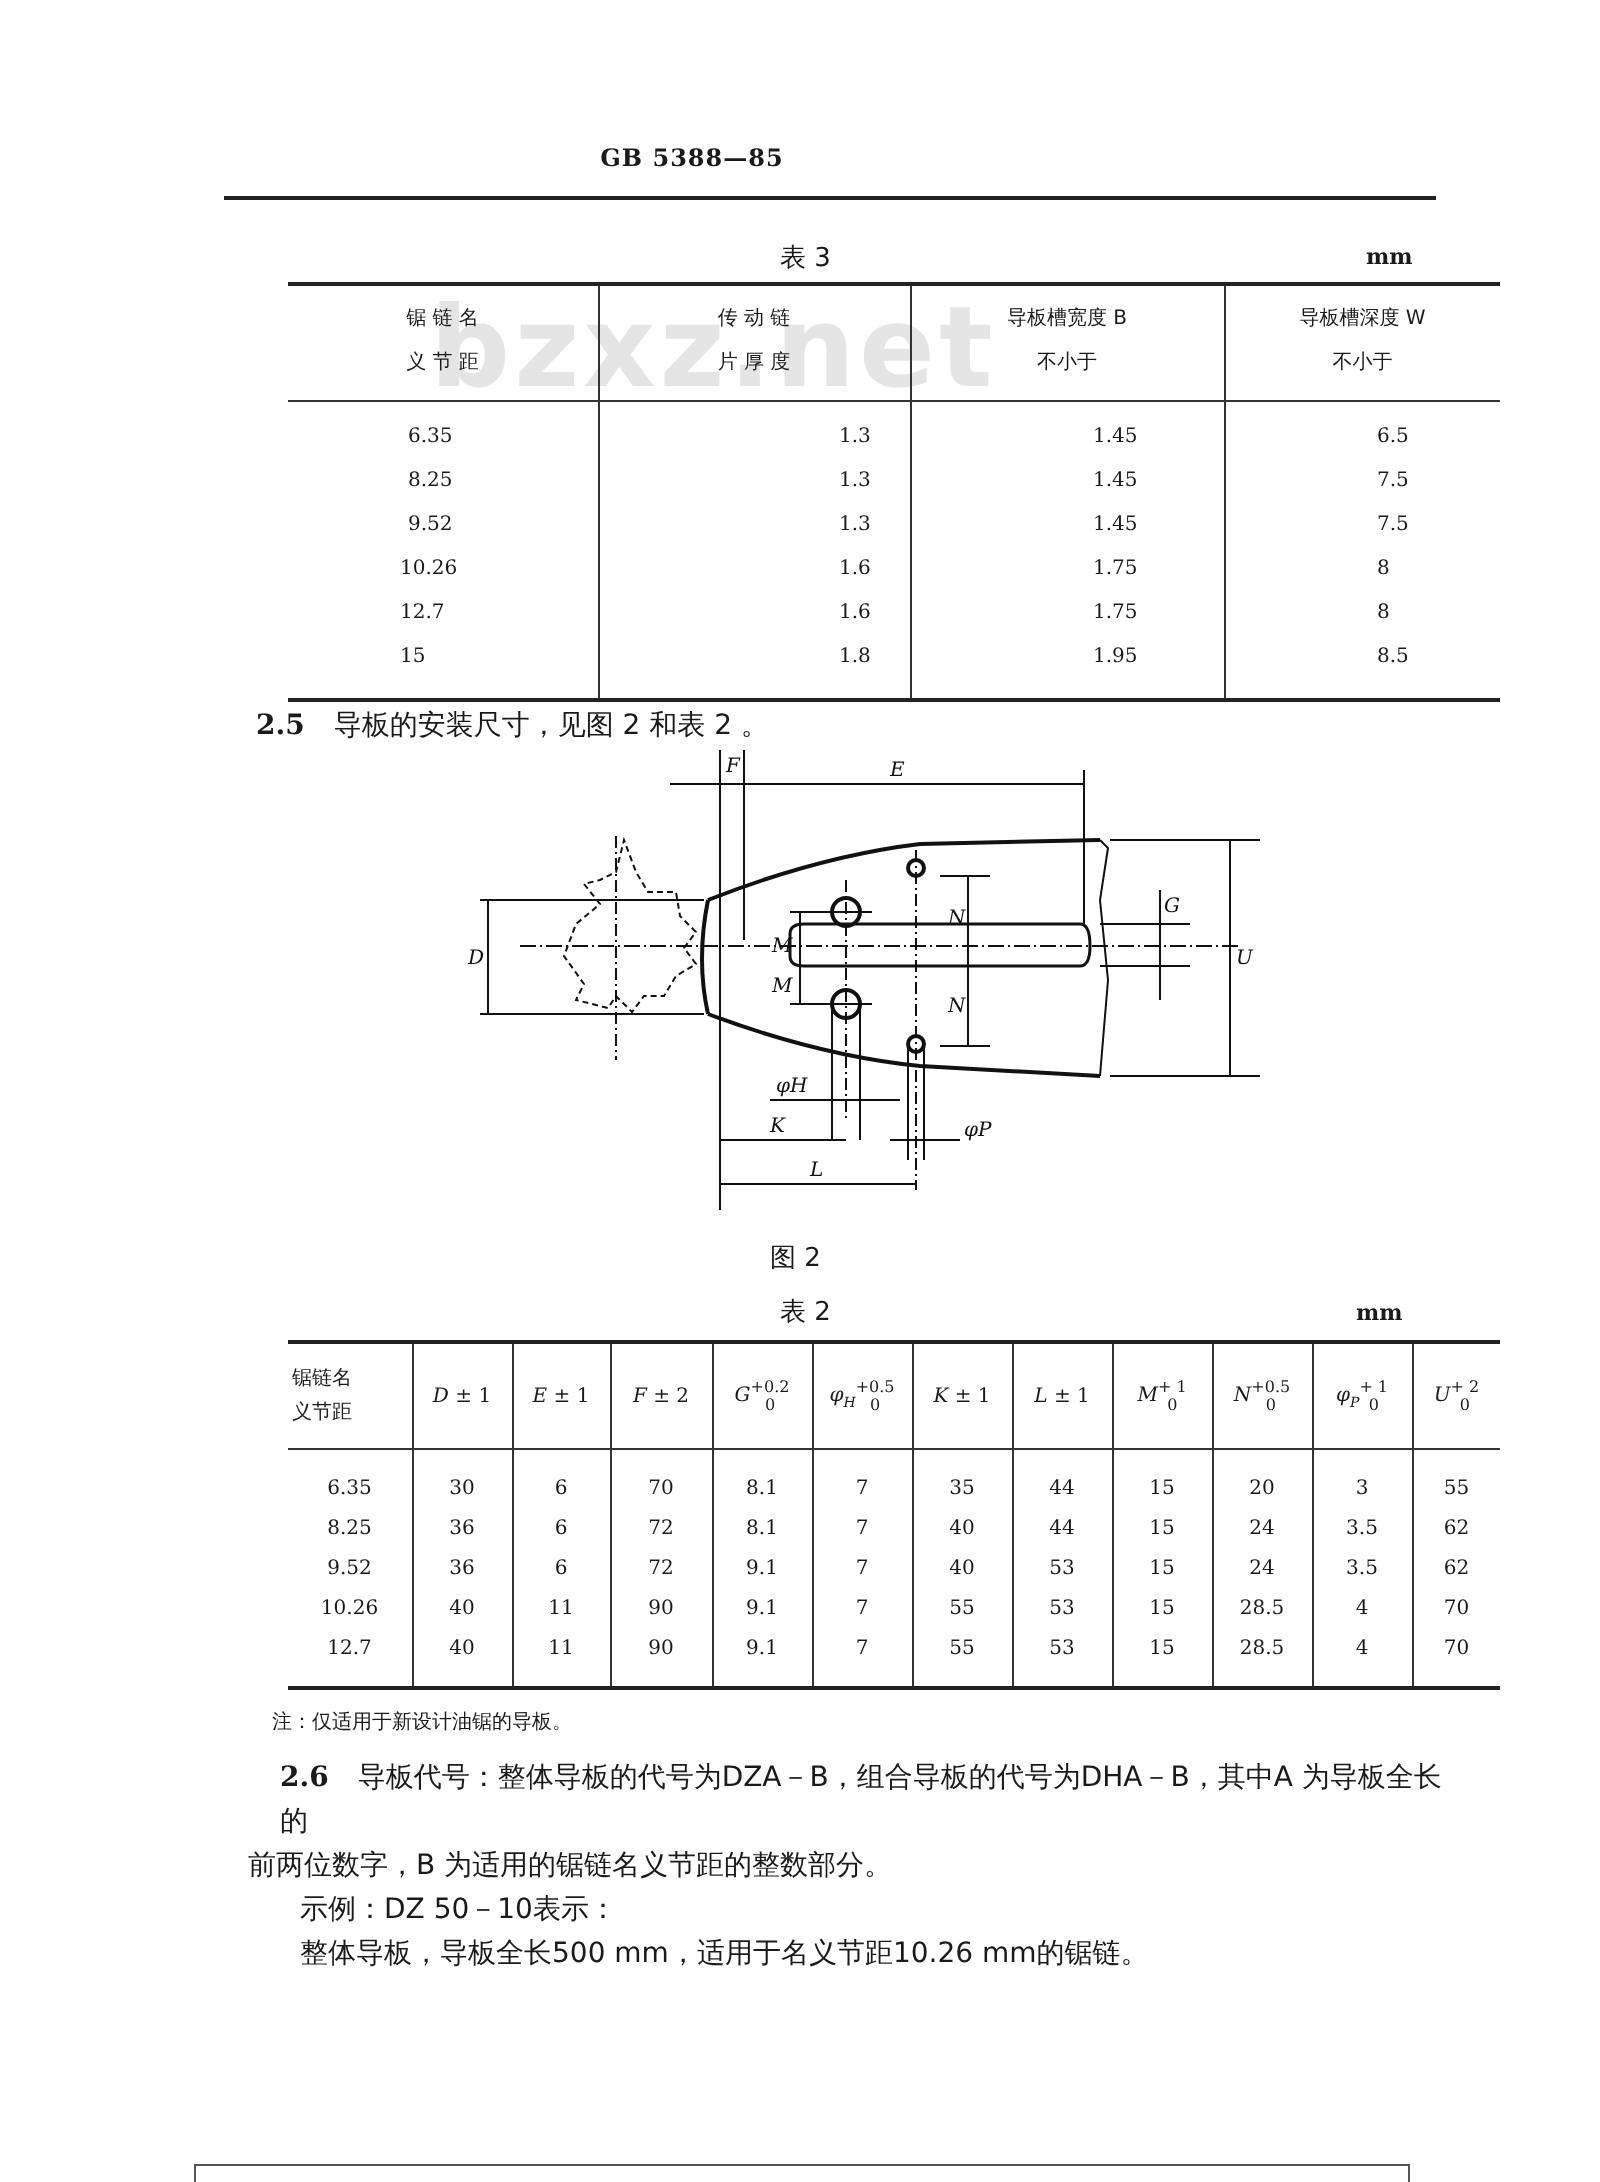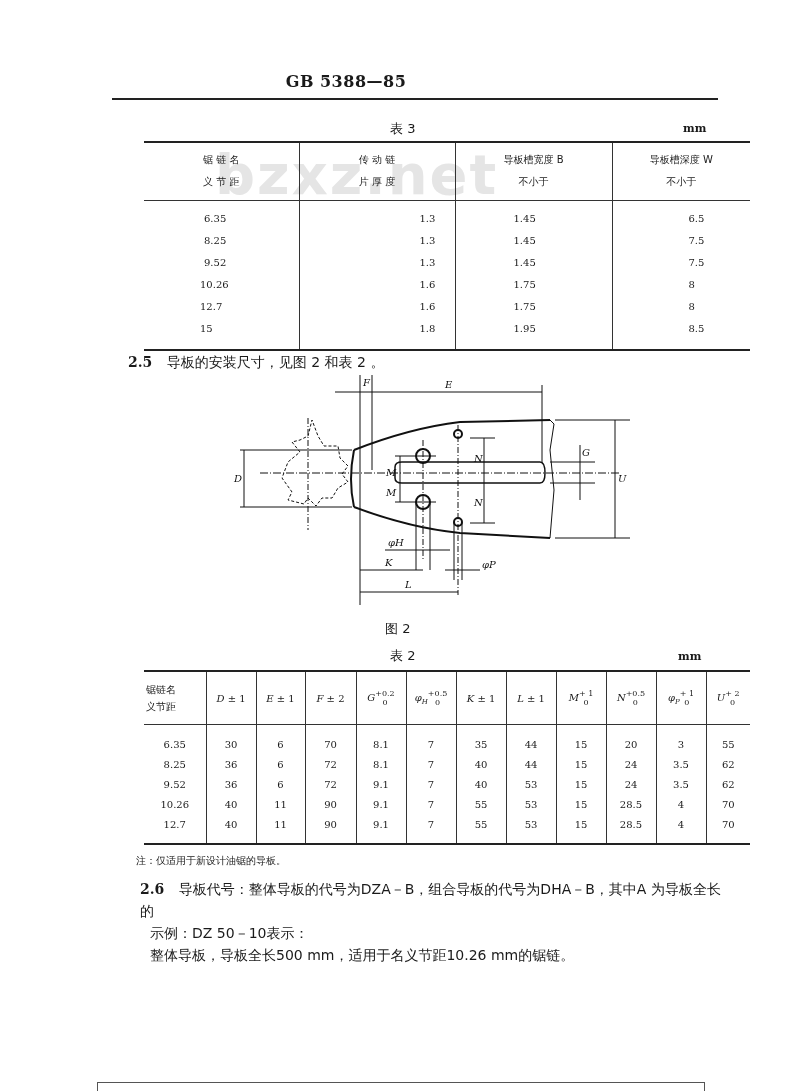--- a/index.html
+++ b/index.html
@@ -1,35 +1,35 @@
 <!DOCTYPE html>
 <html><head>
 <meta charset="utf-8">
 <style>
   html, body { margin: 0; padding: 0; background: #ffffff; }
   body { width: 800px; height: 1091px; position: relative; overflow: hidden;
          font-family: "DejaVu Serif", serif; color: #1a1a1a; }
   .abs { position: absolute; }
-  .hdr { left: 0; width: 692px; top: 72px; text-align: center; font-weight: bold; font-size: 16px; letter-spacing: 0.5px; }
+  .hdr { left: 0; width: 692px; top: 72px; text-align: center; font-weight: bold; font-size: 12px; letter-spacing: 0.5px; }
   .hrule { left: 112px; width: 606px; top: 98px; height: 2px; background: #222; }
   .caption { font-family: "DejaVu Sans", sans-serif; font-size: 13px; }
   .unit { font-size: 11px; font-weight: bold; }
   table { border-collapse: collapse; font-family: "DejaVu Sans", sans-serif; margin-left: 32px; }
   .t1 { left: 112px; top: 141px; width: 606px; font-size: 10px; }
   .t1 thead tr { height: 58px; }
   .t1 th { font-weight: normal; border-left: 1px solid #333; text-align: center; line-height: 22px; }
   .t1 th:first-child, .t1 td:first-child { border-left: none; }
   .t1 td { border-left: 1px solid #333; height: 20px; font-family: "DejaVu Serif", serif; font-size: 10px; }
   .t1 { border-top: 2px solid #222; border-bottom: 2px solid #222; }
   .t1 thead { border-bottom: 1px solid #333; }
   .t1 tbody tr:first-child td { padding-top: 8px; }
   .t1 tbody tr:last-child td { padding-bottom: 10px; }
   .t1 .c1 { padding-left: 60px; }
   .t1 .c2 { padding-left: 120px; }
-  .t1 .c3 { padding-left: 58px; }
+  .t1 .c3 { padding-left: 91px; }
   .t1 .c4 { padding-left: 76px; }
   .watermark { left: 215px; top: 142px; font-family: "DejaVu Sans", sans-serif; font-weight: bold;
                font-size: 56px; color: rgba(180,180,180,0.35); letter-spacing: 2px; pointer-events: none; }
   .para { font-family: "DejaVu Sans", sans-serif; font-size: 14px; }
   .num { font-weight: bold; font-family: "DejaVu Serif", serif; }
   .t2 { left: 112px; top: 670px; width: 606px; font-size: 10px; border-top: 2px solid #222; border-bottom: 2px solid #222; }
   .t2 th { font-weight: normal; height: 50px; border-left: 1px solid #333; font-family: "DejaVu Serif", serif; font-style: italic; font-size: 10px; }
   .t2 th:first-child { border-left: none; font-style: normal; font-family: "DejaVu Sans", sans-serif; text-align: left; padding-left: 2px; line-height: 17px; }
   .t2 thead { border-bottom: 1px solid #333; }
   .t2 td { border-left: 1px solid #333; text-align: center; height: 18px; font-family: "DejaVu Serif", serif; }
@@ -295,17 +295,18 @@
   </tbody>
 </table>
 
 <div class="abs para" style="left:136px; top:854px; font-size:10px;">注：仅适用于新设计油锯的导板。</div>
 
 <div class="abs para" style="left:124px; top:878px; width:610px; line-height:22px;">
   <div style="padding-left:16px">
     <span class="num">2.6</span>
     <span style="margin-left:10px">导板代号：整体导板的代号为DZA－B，组合导板的代号为DHA－B，其中A 为导板全长的</span>
   </div>
+  <div>前两位数字，B 为适用的锯链名义节距的整数部分。</div>
   <div style="padding-left:26px">示例：DZ  50－10表示：</div>
   <div style="padding-left:26px">整体导板，导板全长500 mm，适用于名义节距10.26 mm的锯链。</div>
 </div>
 
 <div class="abs footer-box"></div>
 
 </body></html>

